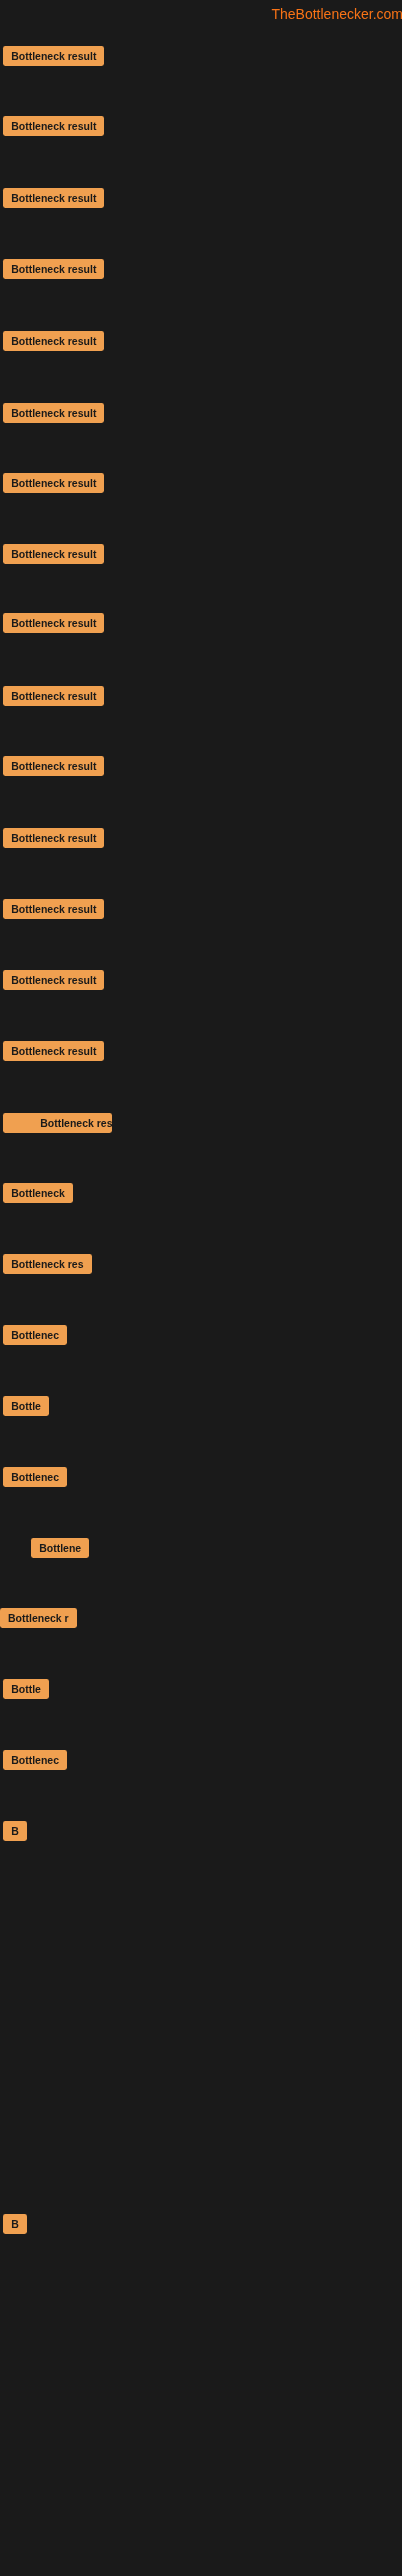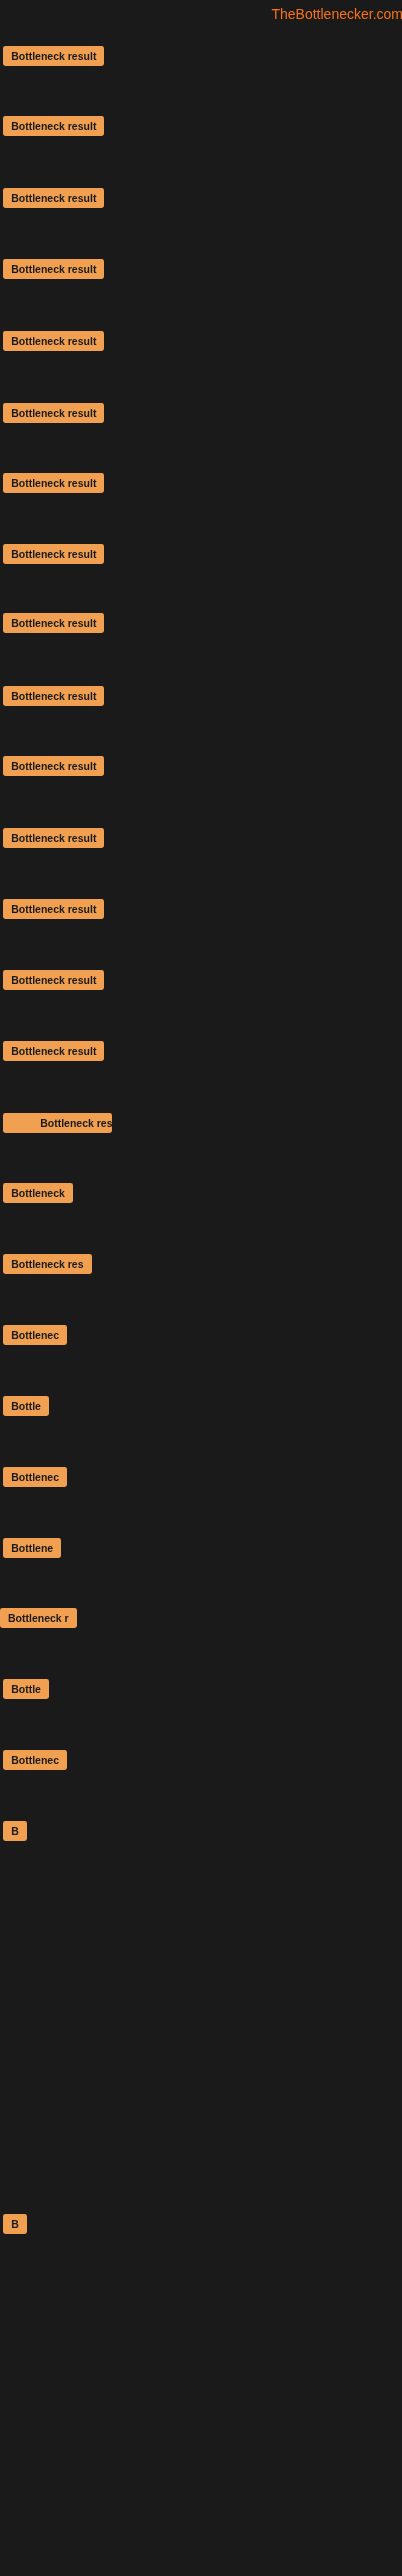--- a/index.html
+++ b/index.html
@@ -64,19 +64,19 @@
 <div style="position: absolute; left: 3.2px; top: 828px;"><div class="bottleneck-badge" style="max-width: 121px;">Bottleneck result</div></div>
 <div style="position: absolute; left: 3.2px; top: 899px;"><div class="bottleneck-badge" style="max-width: 121px;">Bottleneck result</div></div>
 <div style="position: absolute; left: 3.2px; top: 970px;"><div class="bottleneck-badge" style="max-width: 121px;">Bottleneck result</div></div>
 <div style="position: absolute; left: 3.2px; top: 1041px;"><div class="bottleneck-badge" style="max-width: 121px;">Bottleneck result</div></div>
 <div style="position: absolute; left: 3.2px; top: 1113px;"><div class="bottleneck-badge" style="max-width: 109px; padding-left: 37px;">Bottleneck resu</div></div>
 <div style="position: absolute; left: 3.2px; top: 1183px;"><div class="bottleneck-badge" style="max-width: 81px;">Bottleneck</div></div>
 <div style="position: absolute; left: 3.2px; top: 1254px;"><div class="bottleneck-badge" style="max-width: 101px;">Bottleneck res</div></div>
 <div style="position: absolute; left: 3.2px; top: 1325px;"><div class="bottleneck-badge" style="max-width: 76px;">Bottlenec</div></div>
 <div style="position: absolute; left: 3.2px; top: 1396px;"><div class="bottleneck-badge" style="max-width: 60px;">Bottle</div></div>
 <div style="position: absolute; left: 3.2px; top: 1467px;"><div class="bottleneck-badge" style="max-width: 76px;">Bottlenec</div></div>
-<div style="position: absolute; left: 3.2px; top: 1538px;"><div class="bottleneck-badge" style="max-width: 71px;">Bottlene</div></div>
+<div style="position: absolute; left: 3.2px; top: 1538px;"><div class="bottleneck-badge" style="max-width: 71px; margin-left: 28px;">Bottlene</div></div>
 <div style="position: absolute; left: 0; top: 1608px;"><div class="bottleneck-badge" style="max-width: 89px;">Bottleneck r</div></div>
 <div style="position: absolute; left: 3.2px; top: 1679px;"><div class="bottleneck-badge" style="max-width: 60px;">Bottle</div></div>
 <div style="position: absolute; left: 3.2px; top: 1750px;"><div class="bottleneck-badge" style="max-width: 76px;">Bottlenec</div></div>
 <div style="position: absolute; left: 3.2px; top: 1821px;"><div class="bottleneck-badge" style="max-width: 32px;">B</div></div>
 <div style="position: absolute; left: 3.2px; top: 2214px;"><div class="bottleneck-badge" style="max-width: 32px;">B</div></div>
 
 
 </body></html>

